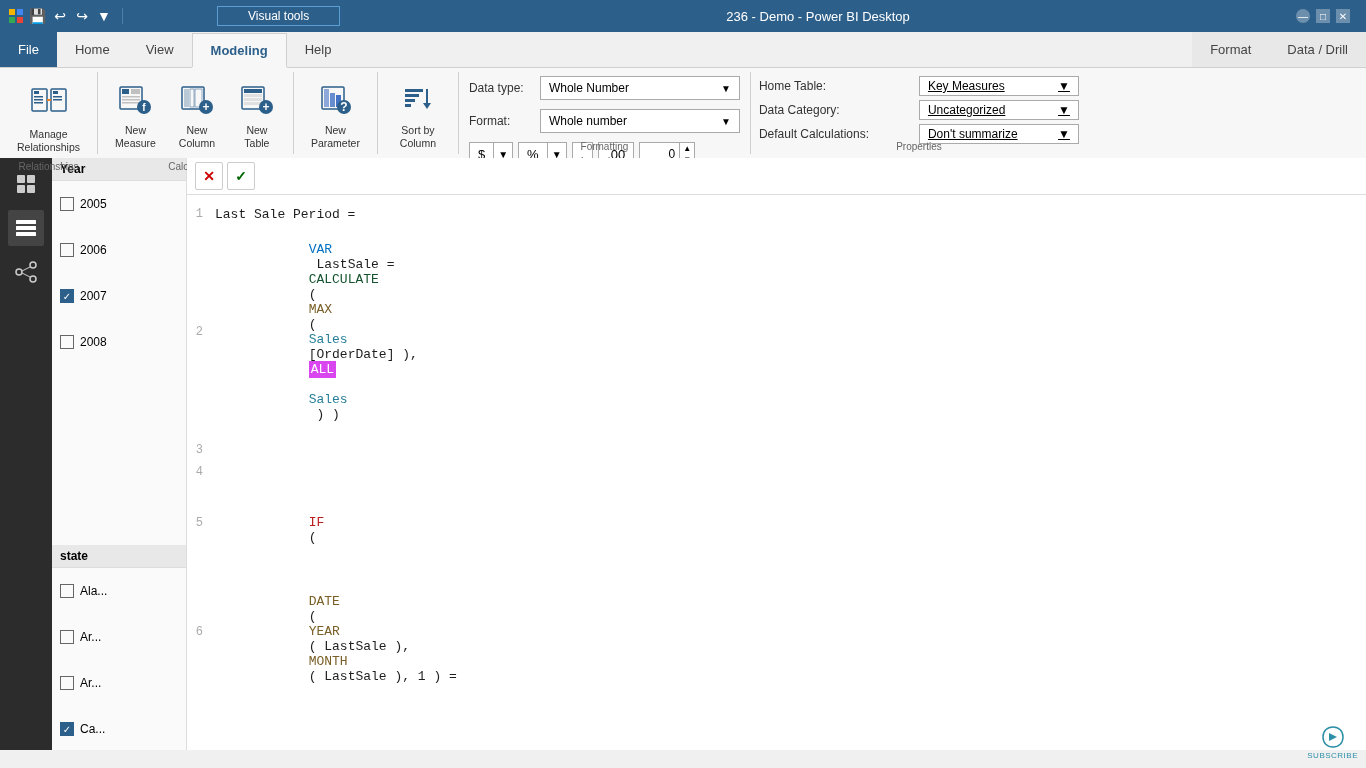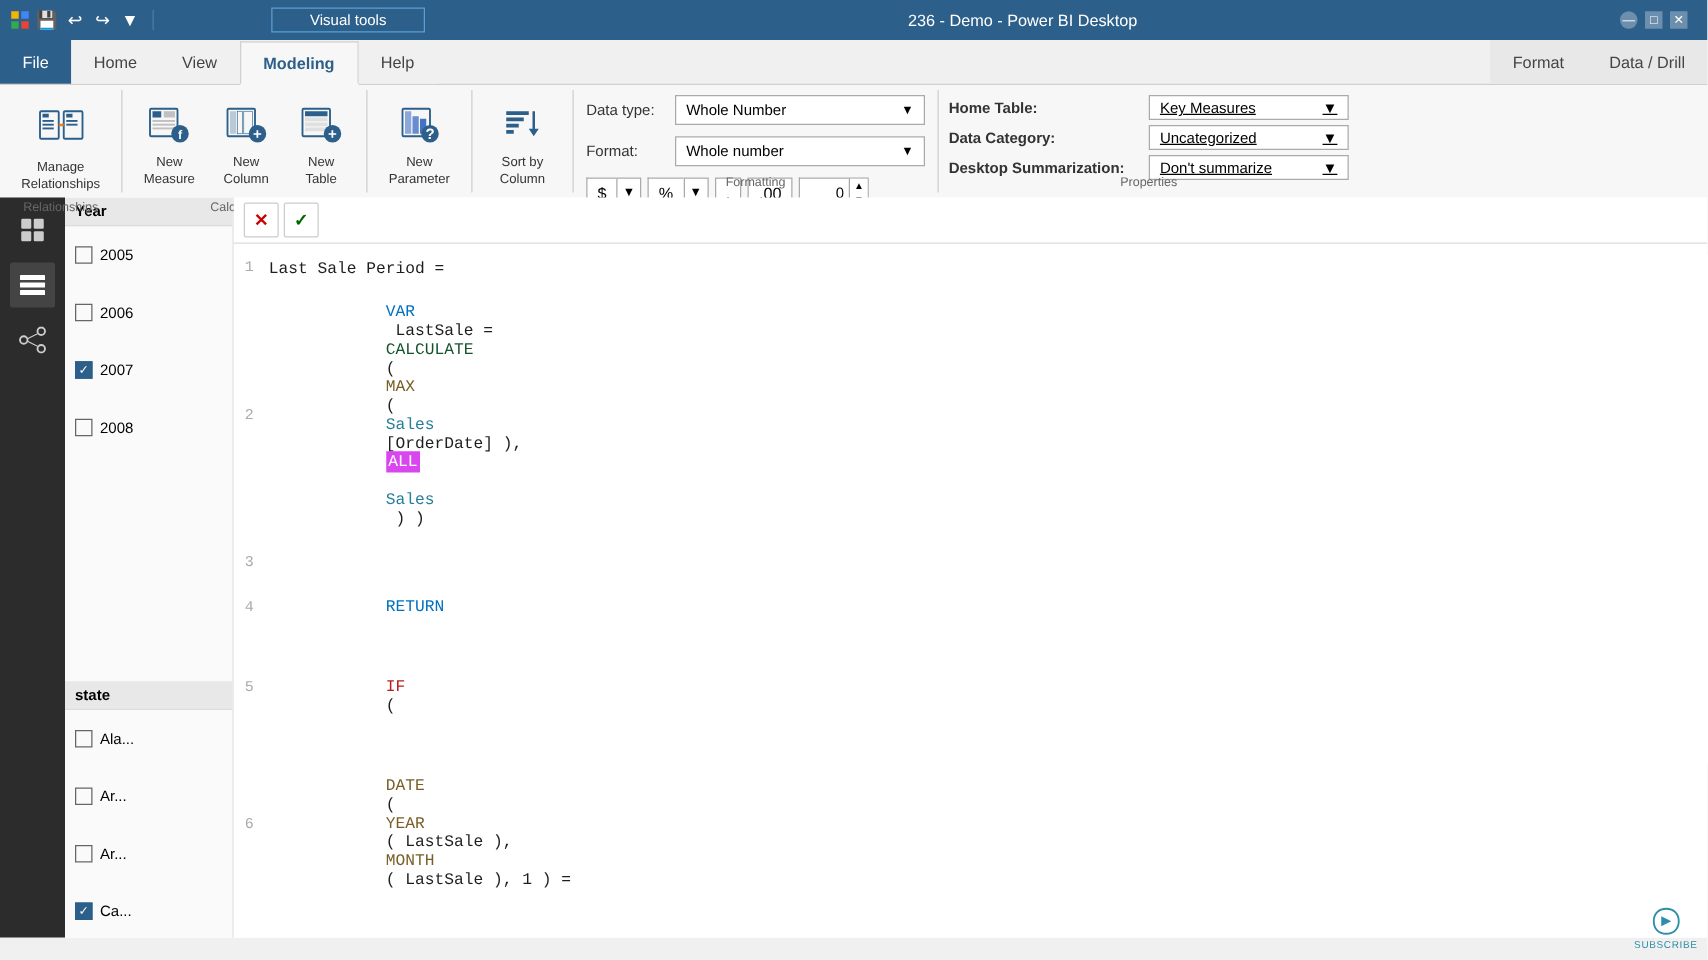--- a/index.html
+++ b/index.html
@@ -218,21 +218,21 @@
       flex-direction: column;
       gap: 4px;
       padding: 4px 8px;
       min-width: 320px;
     }
     .prop-row {
       display: flex;
       align-items: center;
       font-size: 12px;
     }
-    .prop-label { color: #333; min-width: 160px; font-weight: bold; }
+    .prop-label { color: #333; min-width: 160px; }
     .prop-value {
       background: white;
       border: 1px solid #aaa;
       padding: 2px 8px;
       font-size: 12px;
       cursor: pointer;
       display: flex;
       align-items: center;
       min-width: 160px;
       text-decoration: underline;
@@ -569,21 +569,21 @@
       </div>
     </div>
     <div class="prop-row">
       <span class="prop-label">Data Category:</span>
       <div class="prop-value">
         <span>Uncategorized</span>
         <span style="margin-left:auto;">▼</span>
       </div>
     </div>
     <div class="prop-row">
-      <span class="prop-label">Desktop Summarization:</span>
+      <span class="prop-label">Default Calculations:</span>
       <div class="prop-value">
         <span>Don't summarize</span>
         <span style="margin-left:auto;">▼</span>
       </div>
     </div>
     <div style="position:absolute;bottom:2px;left:0;right:0;text-align:center;font-size:10px;color:#666;">Properties</div>
   </div>
 </div>
 
 <div class="main-area">
@@ -697,23 +697,20 @@
           </span>
         </div>
 
         <div class="code-line">
           <span class="line-num">3</span>
           <span class="code-content">&nbsp;</span>
         </div>
 
         <div class="code-line">
           <span class="line-num">4</span>
-          <span class="code-content">
-            <span style="color:#0070c1;">RETURN</span>
-          </span>
         </div>
 
         <div class="code-line">
           <span class="line-num">5</span>
           <span class="code-content">
             <span>    </span>
             <span style="color:#b91c1c;">IF</span>
             <span>(</span>
           </span>
         </div>

